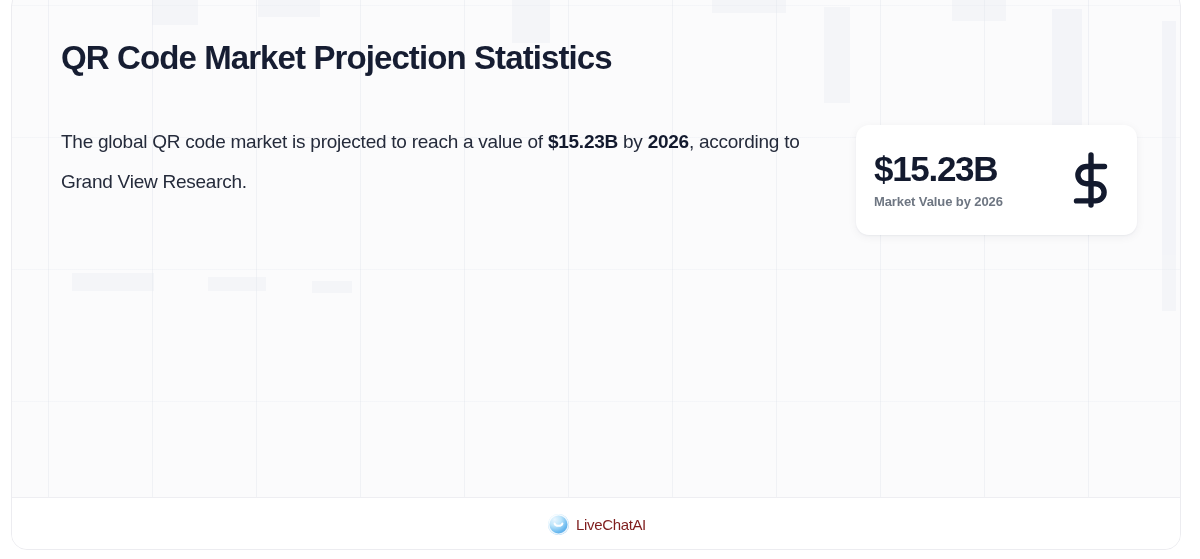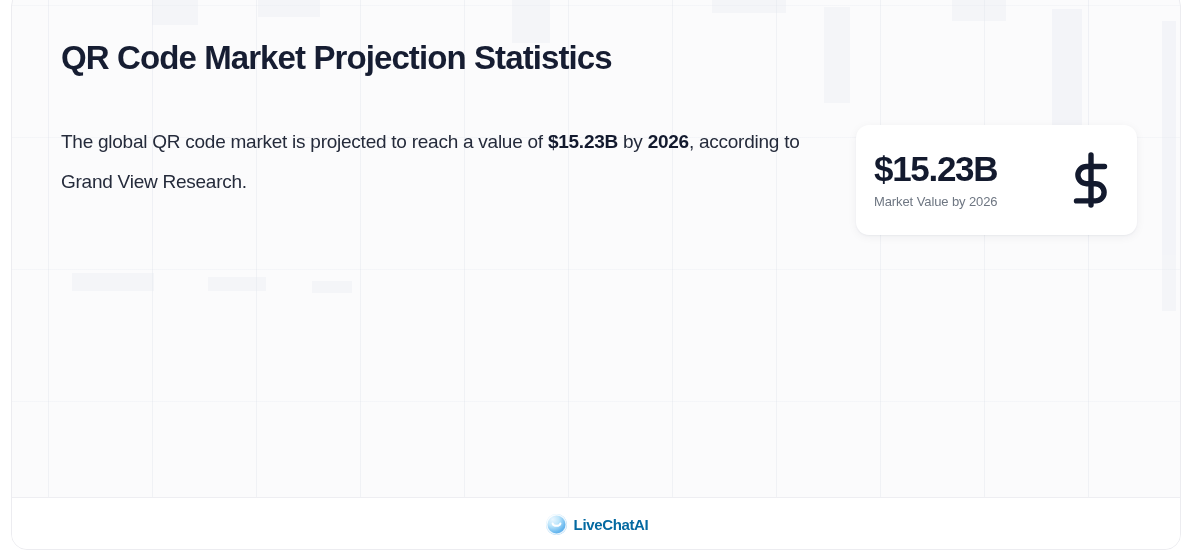--- a/index.html
+++ b/index.html
@@ -110,21 +110,21 @@
     font-size: 35px;
     font-weight: 700;
     letter-spacing: -1.3px;
     color: #131a2e;
     line-height: 1.05;
     white-space: nowrap;
   }
   .stat-label {
     margin-top: 7px;
     font-size: 13px;
-    font-weight: 400;
+    font-weight: 700;
     letter-spacing: -0.1px;
     color: #6e7682;
     white-space: nowrap;
   }
   .stat-icon {
     flex: 0 0 auto;
     width: 48px;
     height: 58px;
     display: flex;
     align-items: center;
@@ -159,23 +159,23 @@
     border-radius: 50%;
     background:
       radial-gradient(circle at 32% 26%, #e9f6ff 0%, #bfe6fb 30%, #6ab9ef 62%, #3f8fd8 100%);
     box-shadow: inset 0 0 0 1.5px rgba(255,255,255,.85);
     display: flex;
     align-items: center;
     justify-content: center;
   }
   .brand-name {
     font-size: 15px;
-    font-weight: 700;
+    font-weight: 400;
     letter-spacing: -0.35px;
-    color: #0369a1;
+    color: #7f1d1d;
   }
 </style>
 </head>
 <body>
 
 <div id="stage">
   <div class="frame">
 
     <div class="watermark"></div>
     <div class="wm-blocks">

